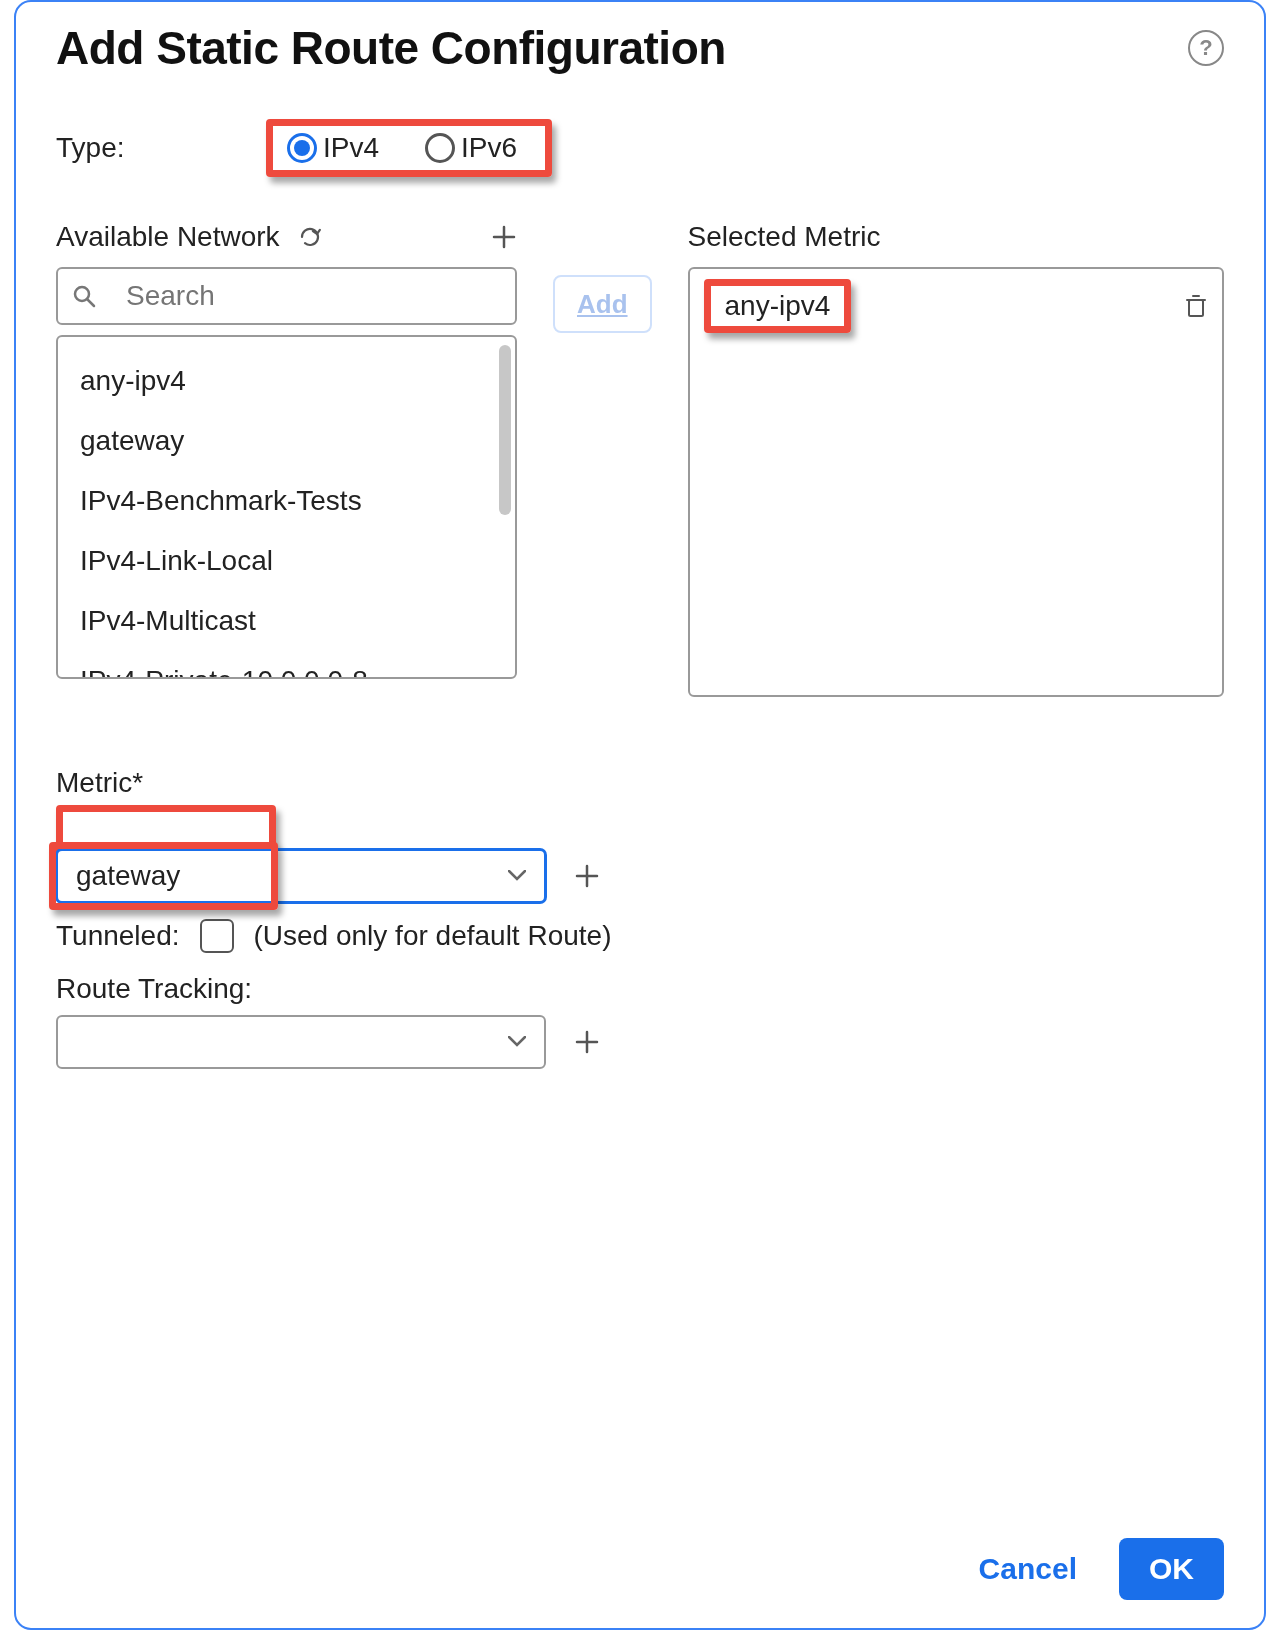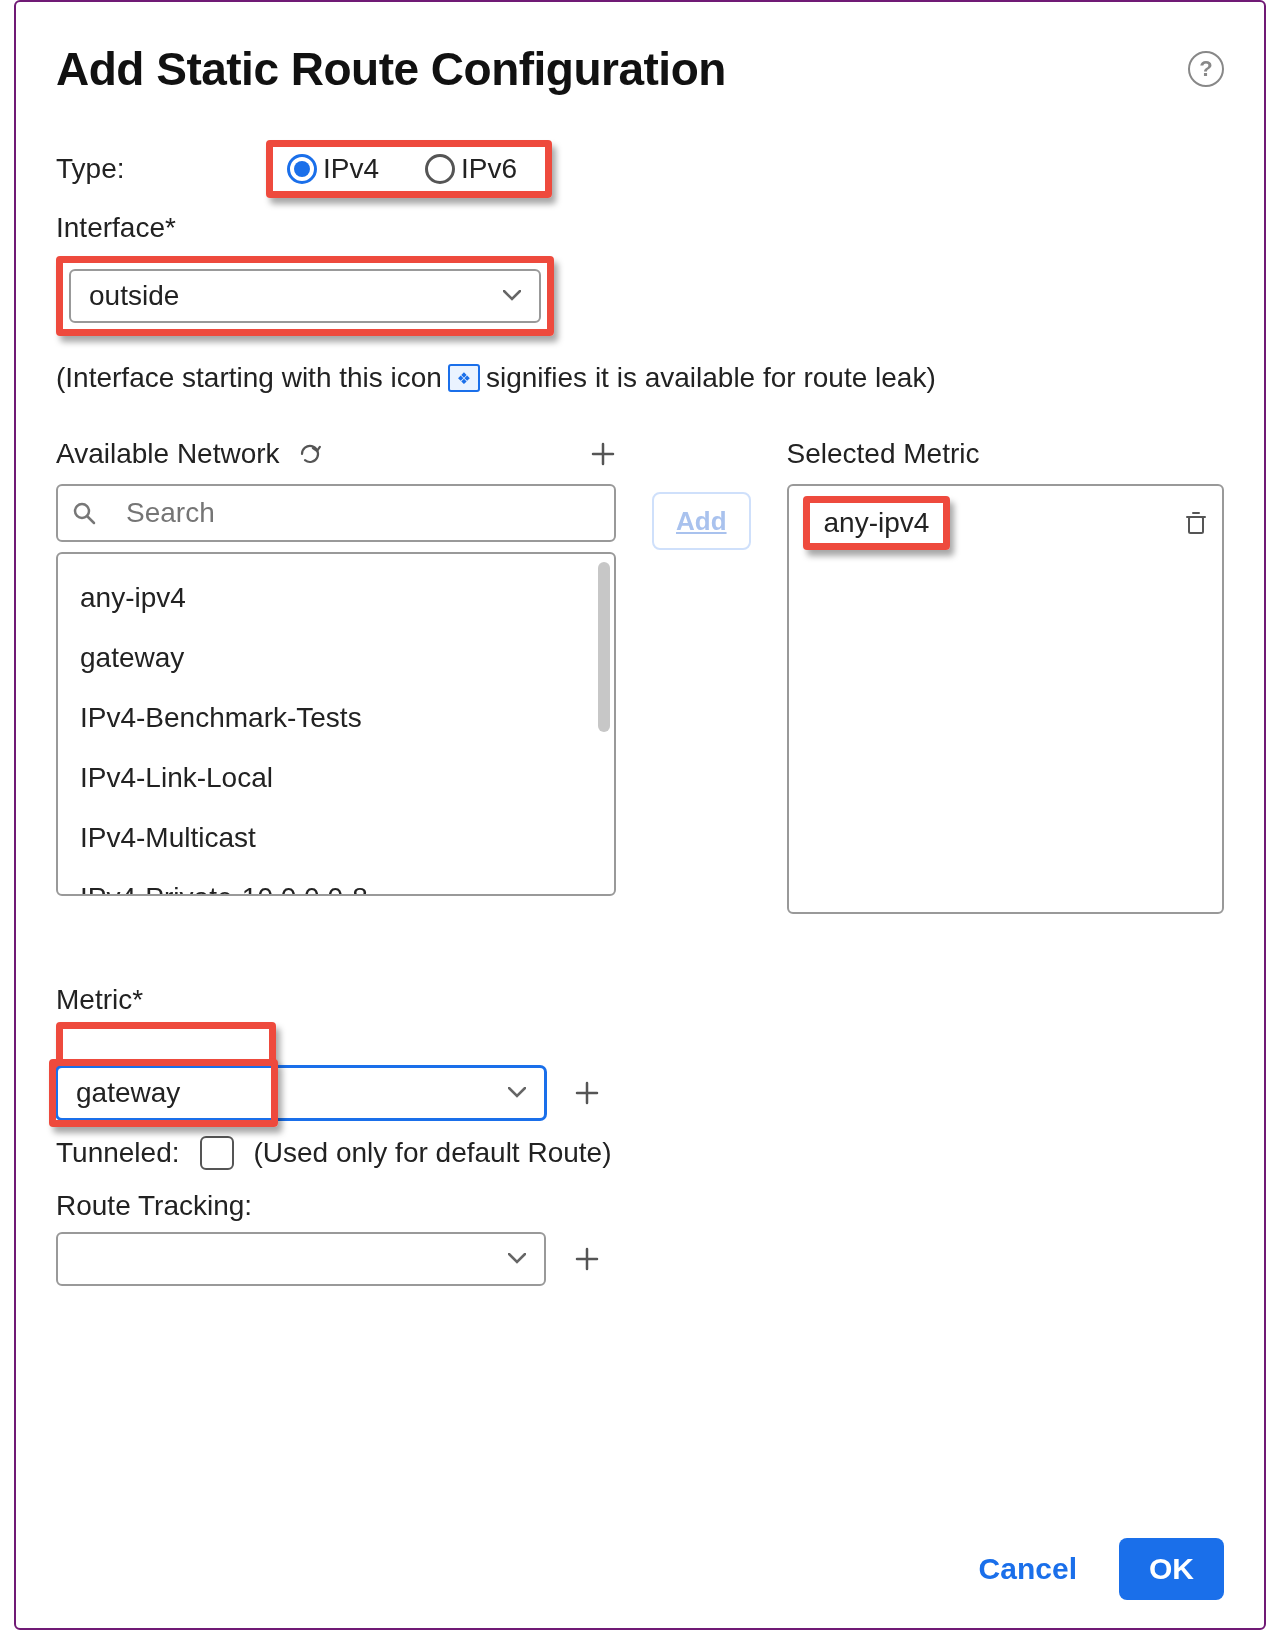--- a/index.html
+++ b/index.html
@@ -23,24 +23,24 @@
     height:1644px;
     box-sizing:border-box;
     position:relative;
   }
   .dialog{
     position:absolute;
     left:14px;
     top:0;
     right:14px;
     bottom:14px;
-    border:2px solid #701a75;
-    border-radius:6px;
-    box-sizing:border-box;
-    padding:40px 40px 30px 40px;
+    border:2px solid #3b82f6;
+    border-radius:17px;
+    box-sizing:border-box;
+    padding:19px 40px 30px 40px;
     background:#fff;
   }
   .dialog-header{
     display:flex;
     align-items:center;
     justify-content:space-between;
     margin-bottom:44px;
   }
   .dialog-title{
     font-size:46px;
@@ -158,21 +158,21 @@
     margin:0 2px;
   }
 
   
   .networks{
     display:flex;
     align-items:flex-start;
     gap:36px;
     margin-top:44px;
   }
-  .available-col{ width:560px; }
+  .available-col{ width:461px; }
   .selected-col{ flex:1; }
 
   .col-header{
     display:flex;
     align-items:center;
     gap:18px;
     font-size:28px;
     margin-bottom:14px;
   }
   .col-header .spacer{ flex:1; }
@@ -347,38 +347,20 @@
             </span>
           <span>IPv4</span>
         </div>
         <div class="radio unchecked">
           <span class="outer"></span>
           <span>IPv6</span>
         </div>
       </div>
     </div>
 
-    <div class="interface-section">
-      <div class="field-label">Interface*</div>
-      <div class="interface-select-wrap highlight">
-        <div class="select" style="width:472px">
-          <span>outside</span>
-          <span class="chevron icon-svg">
-            <svg width="18" height="12" viewBox="0 0 18 12">
-                <path d="M1 1 L9 9 L17 1" stroke="#666" stroke-width="2.5" fill="none" stroke-linecap="round"></path>
-              </svg>
-          </span>
-        </div>
-      </div>
-      <div class="hint">
-        <span>(Interface starting with this icon</span>
-        <span class="leak-icon">❖</span>
-        <span>signifies it is available for route leak)</span>
-      </div>
-    </div>
 
     <div class="networks">
       <div class="available-col">
         <div class="col-header">
           <span>Available Network</span>
           <span class="icon-svg">
             <svg width="24" height="24" viewBox="0 0 24 24">
                 <path d="M4 12a8 8 0 1 1 3 6.2" fill="none" stroke="#555" stroke-width="2.2" stroke-linecap="round"></path>
                 <path d="M4 20 L4 13 L11 13" fill="none" stroke="#555" stroke-width="2.2" stroke-linecap="round" transform="rotate(20 4 13)" opacity="0"></path>
                 <polyline points="19,4 19,9 14,9" transform="rotate(35 19 9)" fill="none" stroke="#555" stroke-width="2.2" stroke-linecap="round"></polyline>

